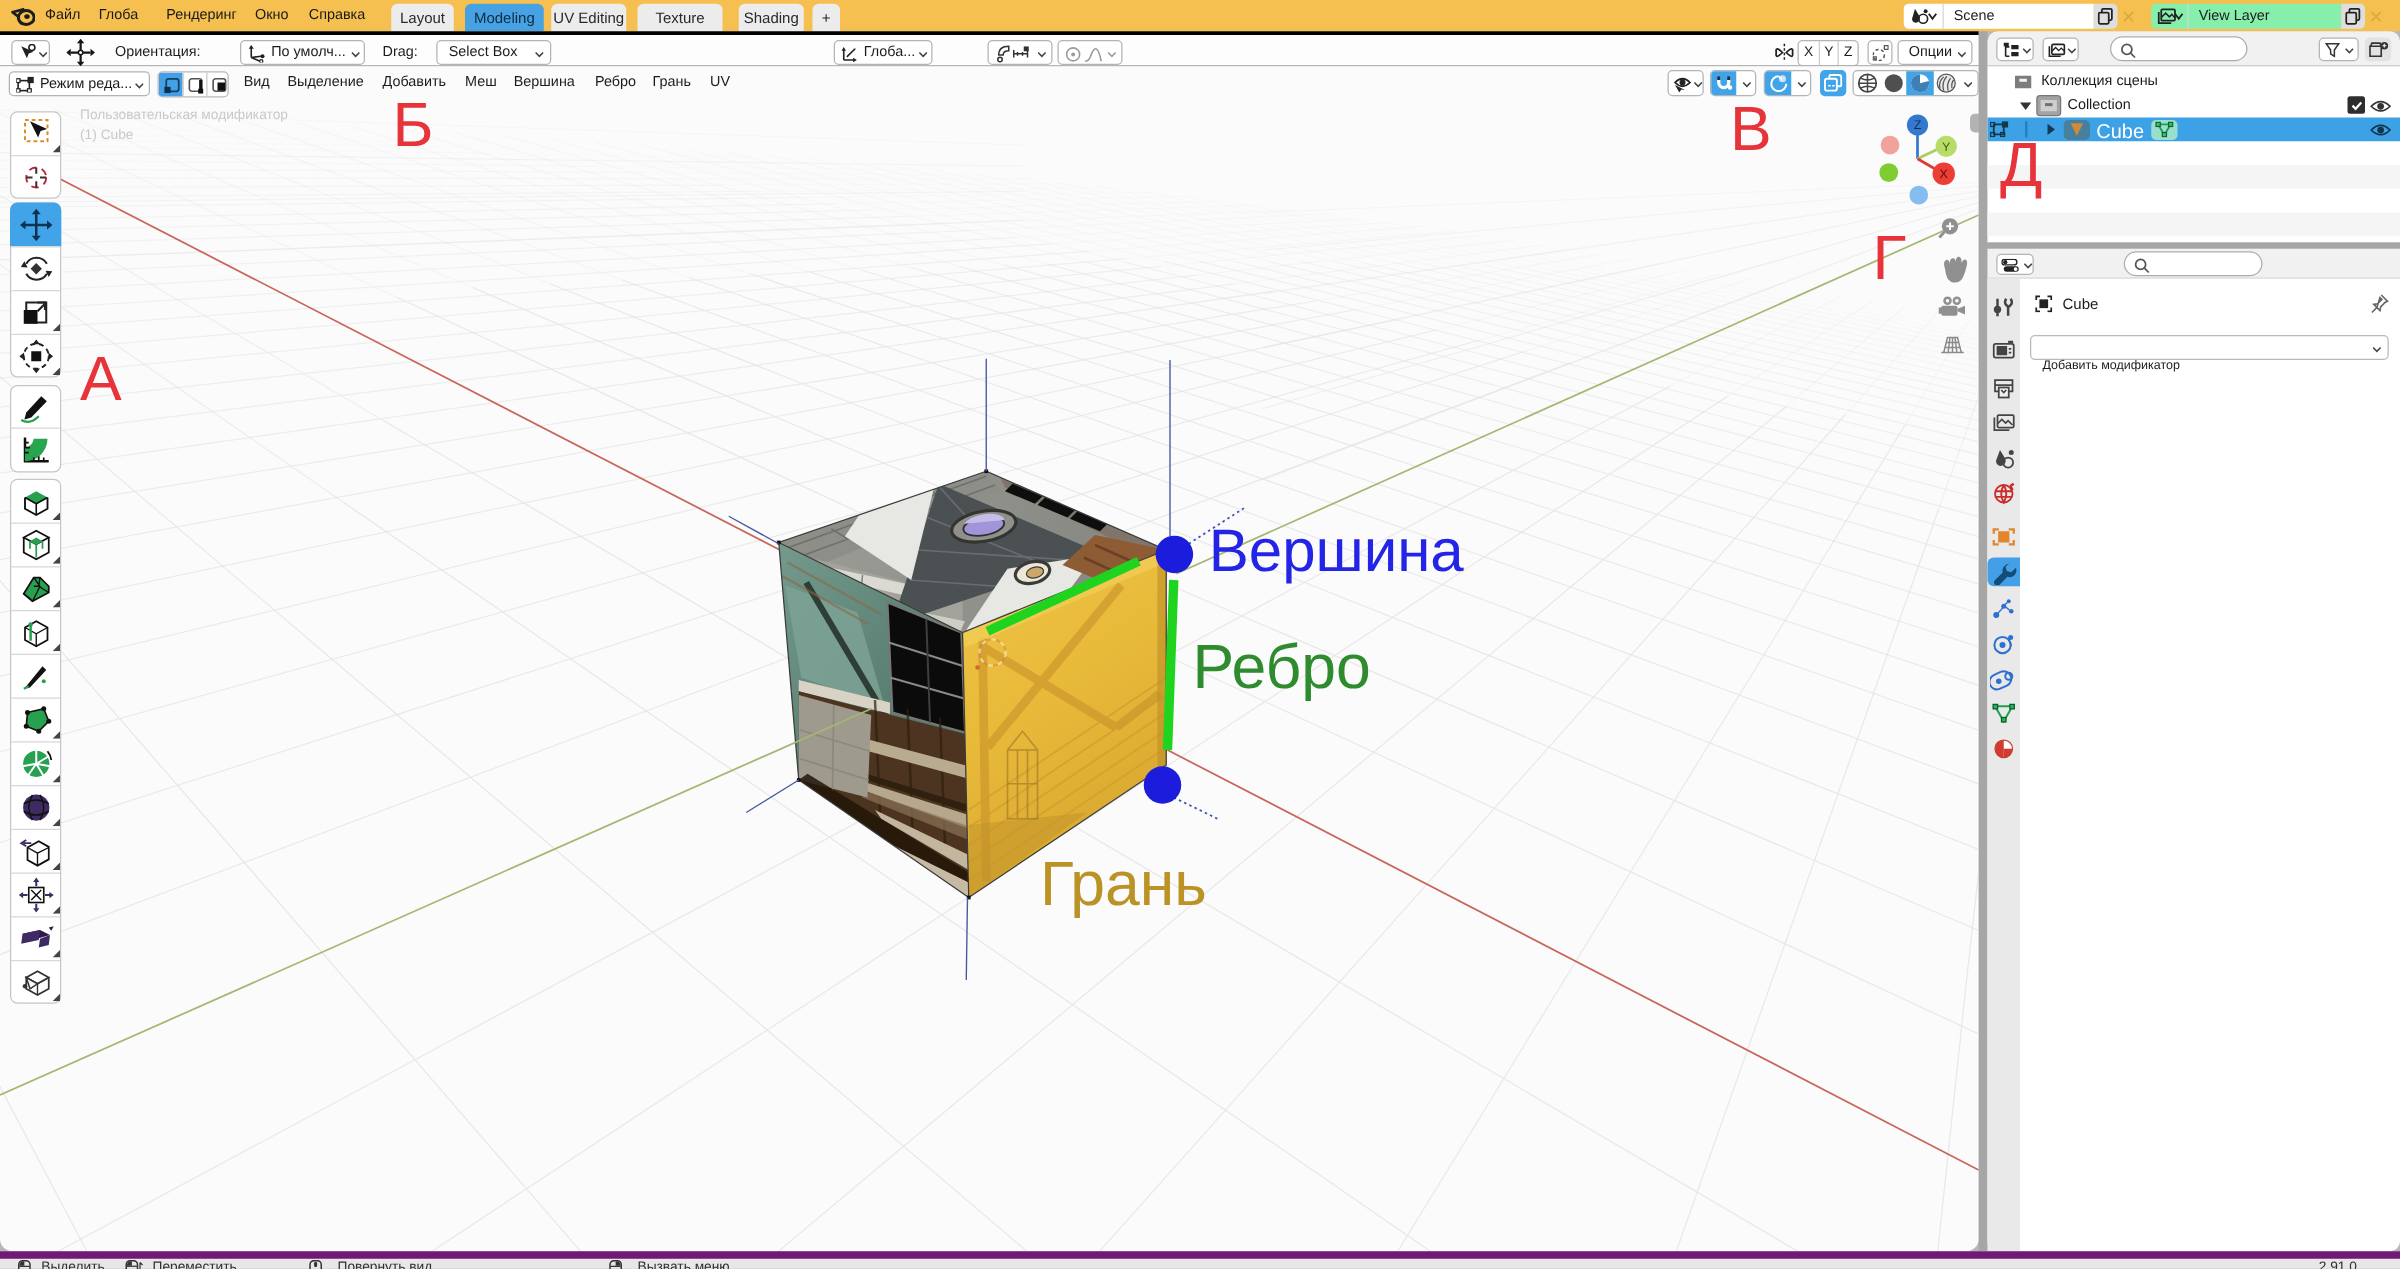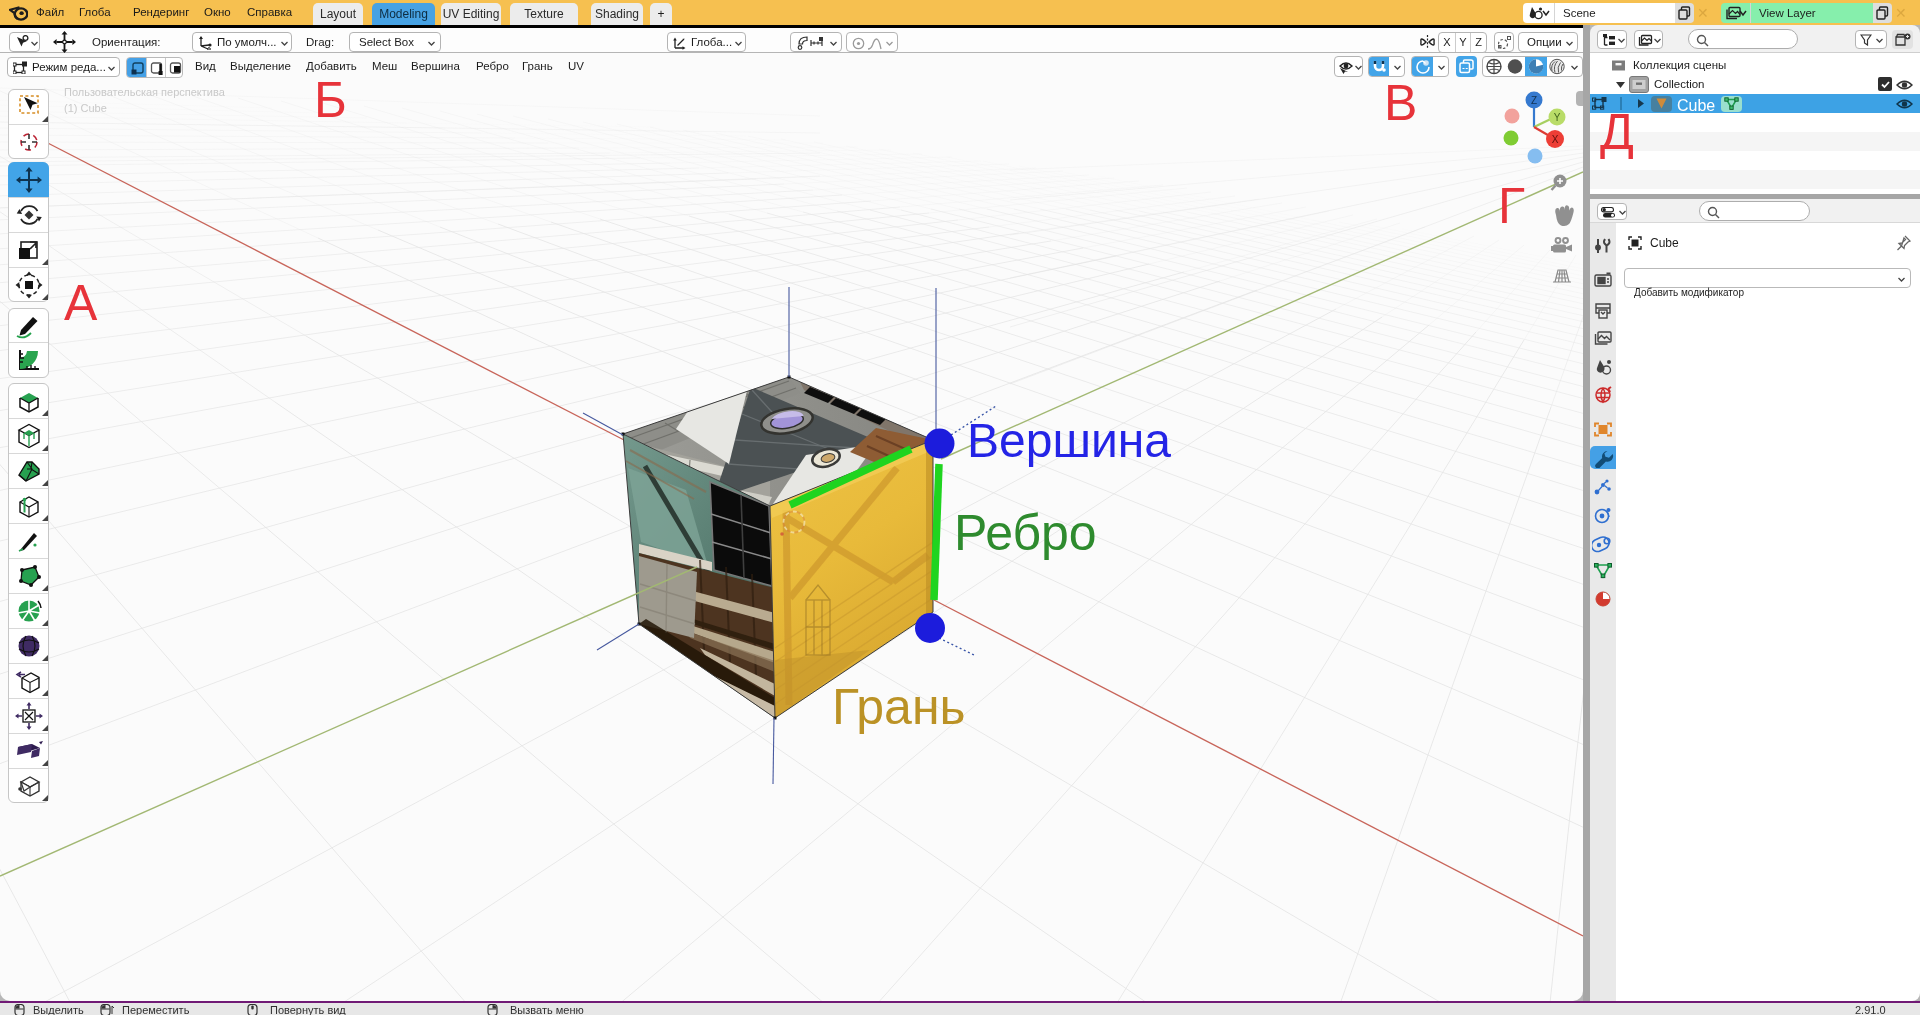--- a/index.html
+++ b/index.html
@@ -12,21 +12,21 @@
 .lbl{position:absolute;font-size:11.5px;color:#1c1c1c;line-height:20px;height:20px}
 .btn{position:absolute;height:20px;background:#fff;border:1px solid #b4b4b4;border-radius:4px;font-size:11.5px;color:#1c1c1c;line-height:18px}
 .btn .tx{position:absolute;left:8px;top:0}
 .chev{position:absolute;width:7px;height:7px}
 #vp{left:0;top:53px;width:1583px;height:948px;background:#fbfbfb;border-radius:0 0 10px 10px}
 #vpsvg{position:absolute;left:0;top:53px}
 .vphead{position:absolute;font-size:11.5px;color:#1c1c1c;height:26px;line-height:26px;top:53px}
 .redletter{position:absolute;color:#e7333a;font-size:50px;line-height:1;font-family:"Liberation Sans",sans-serif}
 #divider{left:1583px;top:25px;width:7px;height:976px;background:#a6a6a6}
 .orow{position:absolute;left:0;width:330px;height:19px;font-size:11.5px;color:#1c1c1c}
-#statusbar{left:0;top:1001px;width:1920px;height:14px;background:#e7e7e7;border-top:2px solid #701a75}
+#statusbar{left:0;top:1001px;width:1920px;height:14px;background:#e7e7e7;border-top:6px solid #701a75}
 .st{position:absolute;top:0;font-size:11px;color:#2f2f2f;line-height:13px}
 svg{display:block}
 </style></head>
 <body>
 
 <div class="abs" id="topbar">
  <svg class="abs" style="left:9px;top:4px" width="19" height="17" viewBox="0 0 19 17">
   <ellipse cx="12" cy="10" rx="6.3" ry="5.6" fill="none" stroke="#1d1d1d" stroke-width="2.4"></ellipse>
   <ellipse cx="12.6" cy="9.2" rx="2.2" ry="1.9" fill="#1d1d1d"></ellipse>
   <path d="M10.5 3.2 L1 5.8 l4.5 3.4 q0.3 4 3.2 6" fill="none" stroke="#1d1d1d" stroke-width="2.2"></path>
@@ -693,21 +693,21 @@
 <div class="abs" style="left:9px;top:768px;width:39px;height:1px;background:#d8d8d8"></div>
 <svg class="abs" style="left:13px;top:770px" width="32" height="32" viewBox="0 0 32 32">
     <path d="M8 12 l9-5 9 5 -9 5Z M8 12 v9 l9 5 9-5 v-9" fill="none" stroke="#333" stroke-width="1.4"></path>
     <path d="M8 12 l9 5 9-5 M17 17 v9" fill="none" stroke="#333" stroke-width="1.1"></path>
     <path d="M8 12 L17 17 11 21Z" fill="#fbfbfb" stroke="#333" stroke-width="1.2"></path>
     <circle cx="7" cy="19" r="1.8" fill="#333"></circle>
   </svg>
 <svg class="abs" style="left:42px;top:795px" width="6" height="6" viewBox="0 0 6 6">
     <path d="M6 0 v6 h-6 Z" fill="#444"></path>
   </svg>
-<div class="abs" style="left:64px;top:86px;font-size:11px;color:#c9c9c9">Пользовательская перспектива</div>
+<div class="abs" style="left:64px;top:86px;font-size:11px;color:#c9c9c9">Пользовательская модификатор</div>
 <div class="abs" style="left:64px;top:102px;font-size:11px;color:#c9c9c9">(1) Cube</div>
 <div class="redletter" style="left:64px;top:278px">А</div>
 <div class="redletter" style="left:314px;top:75px">Б</div>
 <div class="redletter" style="left:1384px;top:78px">В</div>
 <div class="redletter" style="left:1498px;top:181px">Г</div>
 
 <svg class="abs" style="left:1495px;top:85px" width="85" height="85" viewBox="0 0 85 85">
  <line x1="39" y1="15" x2="39" y2="42" stroke="#3579cf" stroke-width="2.2"></line>
  <line x1="39" y1="42" x2="60" y2="32" stroke="#a6cf60" stroke-width="2.2"></line>
  <line x1="39" y1="42" x2="58" y2="53" stroke="#dc3c34" stroke-width="2.2"></line>

